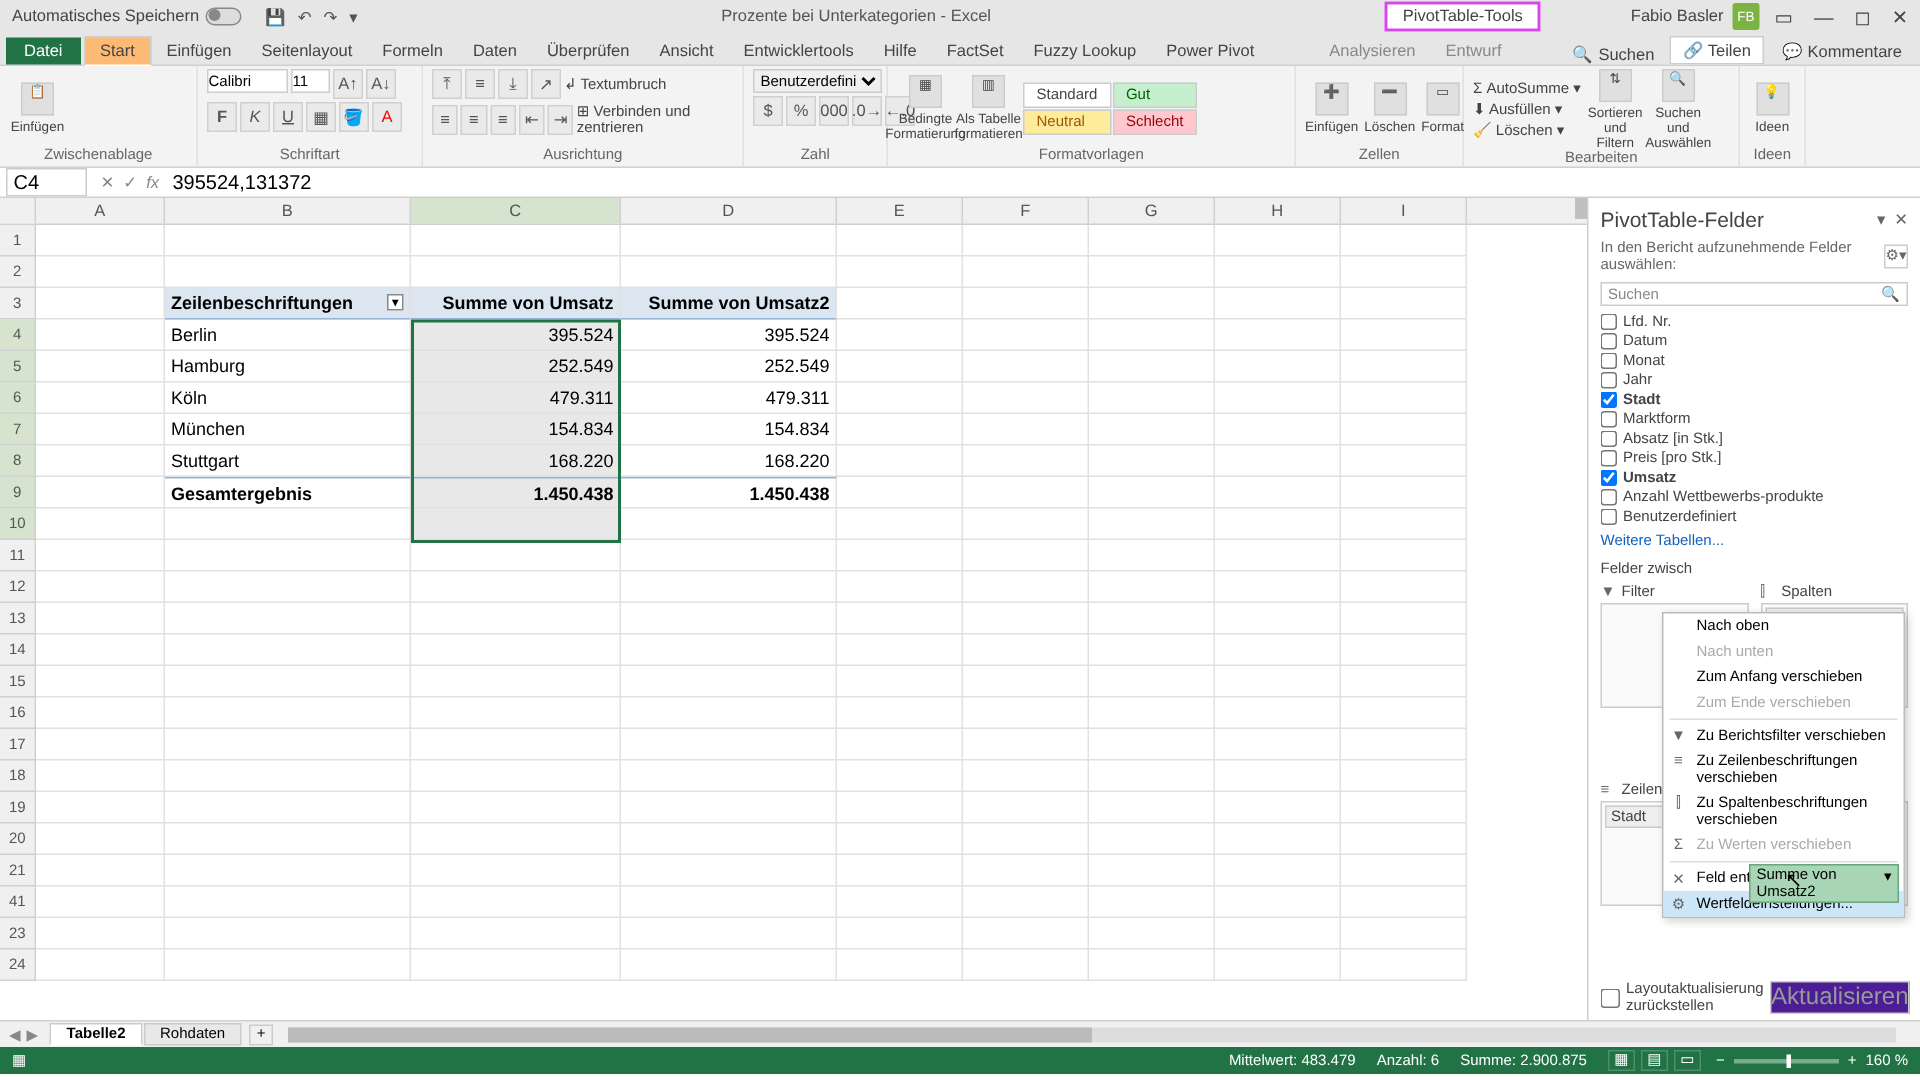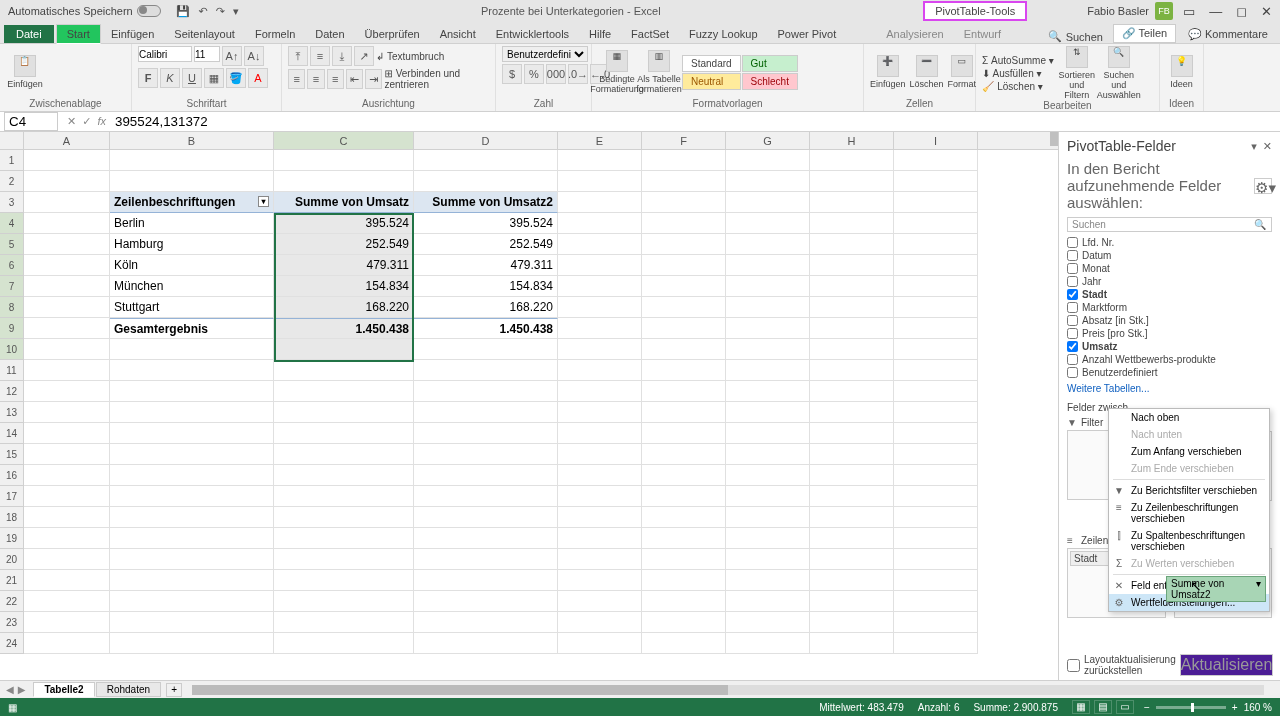--- a/index.html
+++ b/index.html
@@ -15,21 +15,21 @@
 .titlebar .doc-title { flex: 1; text-align: center; color: #555; }
 .titlebar .tools-tab { background: #fff; border: 2px solid #d946ef; padding: 2px 10px; margin: 0 60px 0 20px; }
 .titlebar .user { display: flex; align-items: center; gap: 6px; margin-right: 10px; }
 .titlebar .avatar { width: 18px; height: 18px; background: #7cb342; color: #fff; font-size: 9px; display: inline-flex; align-items: center; justify-content: center; border-radius: 2px; }
 .titlebar .win-ctrls { display: flex; gap: 14px; font-size: 13px; color: #444; }
 
 
 .ribbon-tabs { height: 22px; background: #e6e6e6; display: flex; align-items: flex-end; padding: 0 4px; font-size: 11px; color: #444; border-bottom: 1px solid #d0d0d0; }
 .ribbon-tabs .file-tab { background: #217346; color: #fff; padding: 3px 12px; margin-right: 2px; }
 .ribbon-tabs .tab { padding: 3px 10px; cursor: pointer; }
-.ribbon-tabs .tab.active { background: #22c55e; border: 1px solid #d0d0d0; border-bottom: 1px solid #fff; position: relative; top: 1px; margin-top: 39px; }
+.ribbon-tabs .tab.active { background: #fdba74; border: 1px solid #d0d0d0; border-bottom: 1px solid #fff; position: relative; top: 1px; margin-top: 39px; }
 .ribbon-tabs .ctx-tab { color: #888; }
 .ribbon-tabs .spacer { flex: 1; }
 .ribbon-tabs .search-icon { margin-right: 4px; color: #666; }
 .ribbon-tabs .teilen { background: #fff; border: 1px solid #ccc; padding: 2px 8px; margin-left: 10px; }
 .ribbon-tabs .kommentare { padding: 2px 8px; margin-left: 4px; }
 
 
 .ribbon { height: 68px; background: #f3f3f3; border-bottom: 1px solid #d0d0d0; display: flex; font-size: 10px; color: #444; }
 .ribbon .group { border-right: 1px solid #e0e0e0; padding: 2px 6px; display: flex; flex-direction: column; justify-content: space-between; }
 .ribbon .group-label { text-align: center; font-size: 10px; color: #666; }
@@ -81,21 +81,21 @@
 .right { text-align: right; }
 .selection-border { position: absolute; border: 2px solid #217346; pointer-events: none; }
 
 .vscroll-ind { position: absolute; right: 0; top: 0; width: 8px; height: 14px; background: #c0c0c0; }
 
 
 .pane { width: 222px; border-left: 1px solid #d0d0d0; background: #fff; display: flex; flex-direction: column; font-size: 11px; color: #444; }
 .pane-hdr { display: flex; align-items: center; padding: 6px 8px; }
 .pane-hdr .title { font-size: 14px; font-weight: 400; flex: 1; }
 .pane-hdr .ctrls span { margin-left: 6px; color: #666; cursor: pointer; }
-.pane-sub { padding: 0 8px 4px; font-size: 15px; color: #666; display: flex; align-items: center; }
+.pane-sub { padding: 0 8px 4px; font-size: 10px; color: #666; display: flex; align-items: center; }
 .pane-sub .gear { border: 1px solid #ccc; width: 18px; height: 16px; text-align: center; margin-left: auto; }
 .pane-search { margin: 2px 8px 4px; border: 1px solid #ccc; display: flex; align-items: center; padding: 1px 4px; font-size: 10px; color: #888; }
 .pane-search .sicon { margin-left: auto; }
 .field-list { padding: 0 8px; overflow-y: auto; flex: 0 0 auto; }
 .field-item { display: flex; align-items: center; gap: 4px; padding: 1px 0; font-size: 10px; }
 .field-item input { width: 11px; height: 11px; }
 .field-item.bold label { font-weight: 600; }
 .more-tables { padding: 4px 8px; font-size: 10px; color: #1060c0; }
 .areas-label { padding: 4px 8px 2px; font-size: 10px; }
 .areas { display: flex; flex-wrap: wrap; padding: 0 4px; gap: 0; flex: 1; }
@@ -360,21 +360,21 @@
           <div class="row-h">12</div>
           <div class="row-h">13</div>
           <div class="row-h">14</div>
           <div class="row-h">15</div>
           <div class="row-h">16</div>
           <div class="row-h">17</div>
           <div class="row-h">18</div>
           <div class="row-h">19</div>
           <div class="row-h">20</div>
           <div class="row-h">21</div>
-          <div class="row-h">22</div>
+          <div class="row-h">41</div>
           <div class="row-h">23</div>
           <div class="row-h">24</div>
         </div>
       <div class="cells" id="cells">
           <div class="row">
             <div class="cell cA"></div>
             <div class="cell cB"></div>
             <div class="cell cC"></div>
             <div class="cell cD"></div>
             <div class="cell cE"></div>

